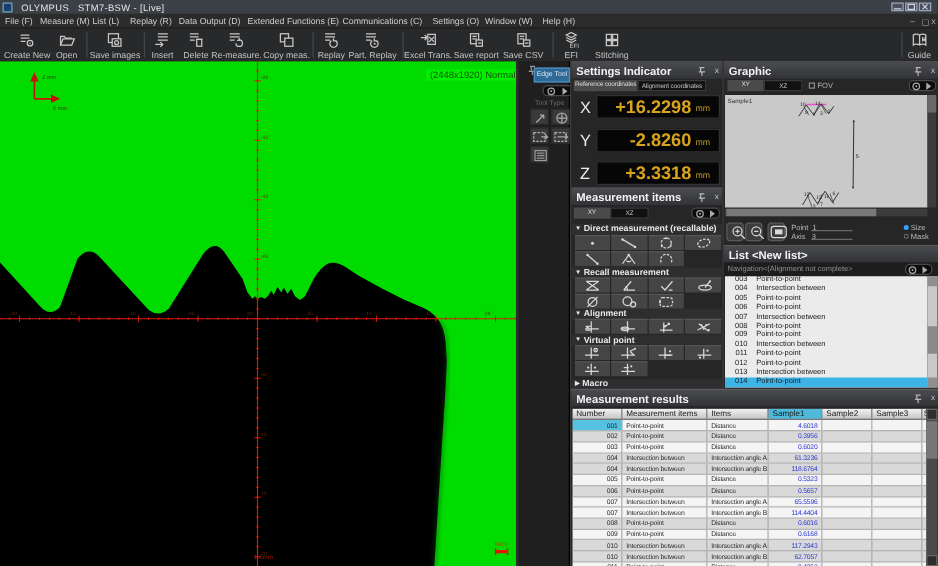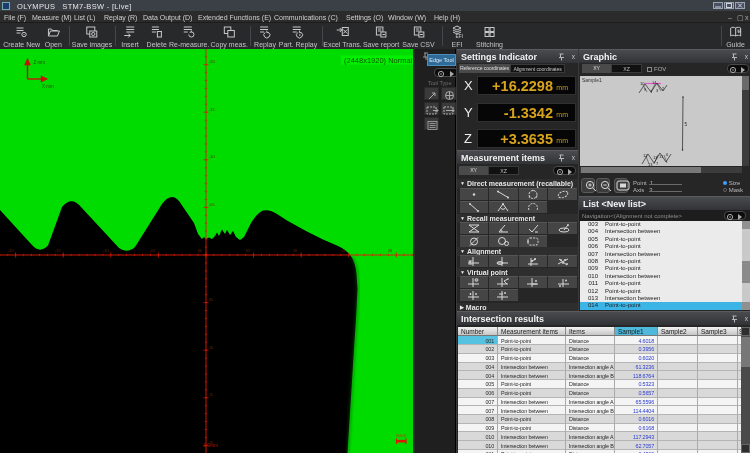--- a/index.html
+++ b/index.html
@@ -425,26 +425,26 @@
     </div>
 <div class="tab on" style="left:2px;top:15px;width:51px">Reference coordinates</div>
 <div class="tab off" style="left:53px;top:15px;width:55px">Alignment coordinates</div>
 <div class="dil" style="top:27px">X</div>
 <div class="dib" style="top:27px">
       <span class="div1">+16.2298</span>
       <span class="dimm">mm</span>
     </div>
 <div class="dil" style="top:54px">Y</div>
 <div class="dib" style="top:54px">
-      <span class="div1">-1.3342</span>
+      <span class="div1">-2.8260</span>
       <span class="dimm">mm</span>
     </div>
 <div class="dil" style="top:80px">Z</div>
 <div class="dib" style="top:80px">
-      <span class="div1">+3.3635</span>
+      <span class="div1">+3.3318</span>
       <span class="dimm">mm</span>
     </div>
 
 </div>
 <div class="panel" style="left:456px;top:150px;width:121px;height:161px">
 <div class="phead" style="width:121px">
       <span>Measurement items</span>
       <svg class="pin" width="7" height="8" viewBox="0 0 7 8">
         <path d="M1.5 1h4M2.5 1v3.5M1 4.5h5M3.5 4.5V7.5" stroke="#b8b8b8" fill="none"></path>
       </svg>
@@ -682,21 +682,21 @@
       <div class="lrow sel"><span class="ln">014</span><span>Point-to-point</span></div>
     </div>
 <div style="position:absolute;left:163px;top:25px;width:8px;height:89px;background:#c9c9c9">
 <div style="position:absolute;top:0;width:8px;height:8px;background:#909090"></div>
 <div style="position:absolute;top:40px;width:8px;height:22px;background:#8a8a8a"></div>
 <div style="position:absolute;bottom:0;width:8px;height:8px;background:#909090"></div>
 </div>
 </div>
 <div class="panel" style="left:456px;top:311px;width:294px;height:142px">
 <div class="phead" style="width:294px">
-      <span>Intersection results</span>
+      <span>Measurement results</span>
       <svg class="pin" width="7" height="8" viewBox="0 0 7 8">
         <path d="M1.5 1h4M2.5 1v3.5M1 4.5h5M3.5 4.5V7.5" stroke="#b8b8b8" fill="none"></path>
       </svg>
       <span class="px">x</span>
     </div>
 <div id="tbl">
 <div class="th" style="left:0px;width:40px;">Number</div>
       <div class="th" style="left:40px;width:68px;">Measurement items</div>
       <div class="th" style="left:108px;width:49px;">Items</div>
       <div class="th" style="left:157px;width:43px;background:#4fb9dc;">Sample1</div>

